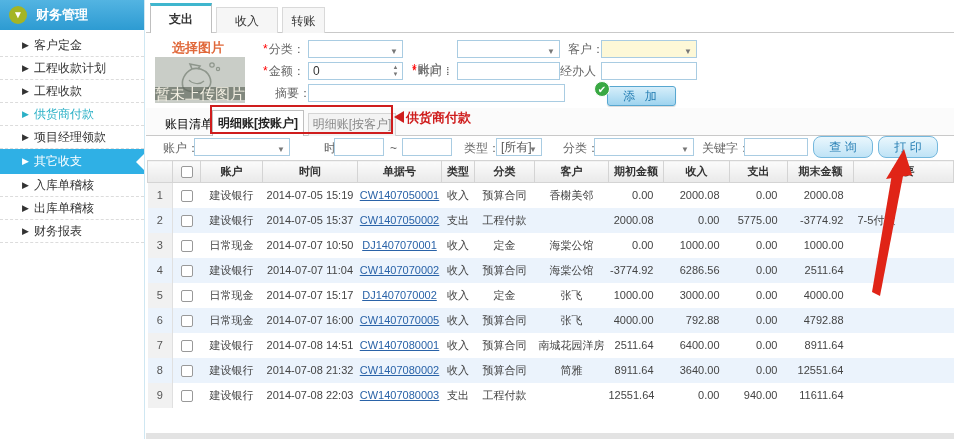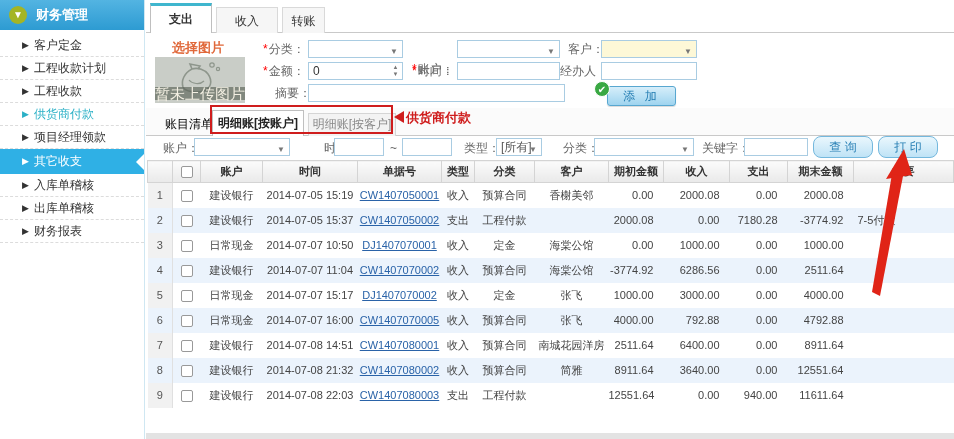--- a/index.html
+++ b/index.html
@@ -229,21 +229,21 @@
             <td class="rn">2</td>
             <td><span class="cb"></span></td>
             <td>建设银行</td>
             <td>2014-07-05 15:37</td>
             <td><span class="doclink">CW1407050002</span></td>
             <td>支出</td>
             <td>工程付款</td>
             <td></td>
             <td class="num">2000.08</td>
             <td class="num">0.00</td>
-            <td class="num">7180.28</td>
+            <td class="num">5775.00</td>
             <td class="num">-3774.92</td>
             <td class="sum">7-5付款</td>
           </tr>
           <tr>
             <td class="rn">3</td>
             <td><span class="cb"></span></td>
             <td>日常现金</td>
             <td>2014-07-07 10:50</td>
             <td><span class="doclink">DJ1407070001</span></td>
             <td>收入</td>

